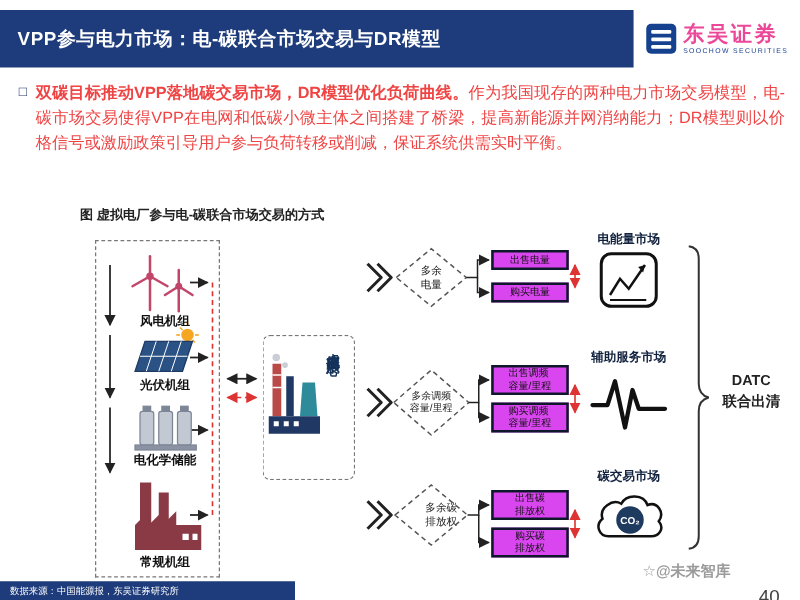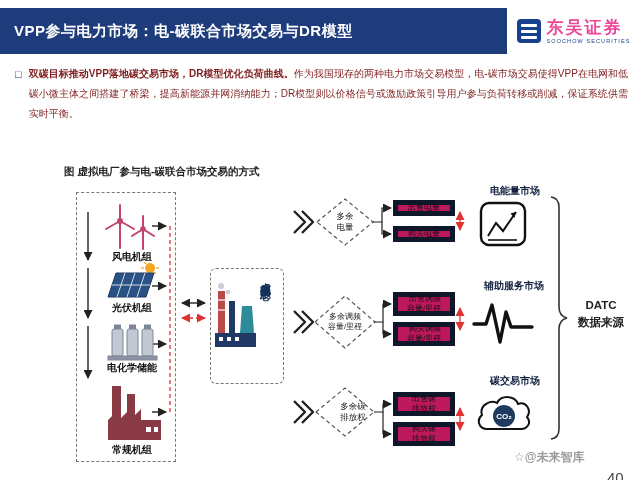--- a/index.html
+++ b/index.html
@@ -15,21 +15,21 @@
             display:flex; align-items:center; justify-content:center; gap:6px; }
   .logo-mark { width:24px; height:24px; background:#16418f; border-radius:4px; display:flex;
                flex-direction:column; justify-content:center; gap:3px; padding:4px 4px; }
   .logo-mark span { display:block; height:3px; background:#fff; border-radius:1px; }
   .logo-cn { font-size:17px; font-weight:700; color:#ec4899; letter-spacing:2px; line-height:1; }
   .logo-en { font-size:5.5px; color:#16418f; letter-spacing:1.1px; margin-top:2px; }
 
   
   .bullet { position:absolute; left:15px; top:64px; width:613px; display:flex; }
   .sq { color:#1f3864; font-size:11px; line-height:20px; margin-right:7px; }
-  .bullet p { font-size:10px; line-height:20px; color:#7f1d1d; text-align:justify; }
+  .bullet p { font-size:13px; line-height:20px; color:#ef4444; text-align:justify; }
   .bullet b { font-weight:700; }
 
   .caption { position:absolute; left:64px; top:165px; font-size:10.5px; color:#222; font-weight:600; }
 
   .overlay { position:absolute; left:0; top:0; width:640px; height:480px; }
 
   
   .leftbox { position:absolute; left:76px; top:192px; width:100px; height:270px; border:1.2px dashed #777; }
   .src-label { position:absolute; left:94px; width:76px; text-align:center; font-size:10px; font-weight:700; color:#111; }
   #lb-wind{top:250px} #lb-solar{top:301px} #lb-storage{top:361px} #lb-thermal{top:443px}
@@ -37,28 +37,28 @@
   .vppbox { position:absolute; left:210px; top:268px; width:74px; height:116px; border:1.2px dashed #777; border-radius:6px; }
   .vpp-text { position:absolute; left:259px; top:274px; height:106px; writing-mode:vertical-rl; text-orientation:upright;
               font-size:10.5px; font-weight:700; color:#14325a; letter-spacing:1px; }
 
   .diamond-text { position:absolute; display:flex; align-items:center; justify-content:center; text-align:center;
                   white-space:pre-line; color:#222; line-height:1.25; }
   #dt1{left:317px; top:200px; width:56px; height:44px; font-size:8.5px;}
   #dt2{left:315px; top:296px; width:60px; height:52px; font-size:8px;}
   #dt3{left:324px; top:388px; width:58px; height:48px; font-size:8.5px;}
 
-  .obox { position:absolute; left:393px; width:62px; border:5px solid #0f172a; background:#be185d; display:flex;
-          align-items:center; justify-content:center; text-align:right; white-space:pre-line;
+  .obox { position:absolute; left:393px; width:62px; border:2px solid #0f172a; background:#d946ef; display:flex;
+          align-items:center; justify-content:center; text-align:left; white-space:pre-line;
           font-size:8px; line-height:1.25; color:#111; }
   #b1s{top:200px; height:16px;} #b1b{top:226px; height:16px;}
   #b2s{top:292px; height:24px;} #b2b{top:322px; height:24px;}
   #b3s{top:392px; height:24px;} #b3b{top:422px; height:24px;}
 
-  .mlabel { position:absolute; text-align:right; font-size:10px; font-weight:700; color:#13233f; }
+  .mlabel { position:absolute; text-align:center; font-size:10px; font-weight:700; color:#13233f; }
   #m1{left:466px; top:184px; width:74px;}
   #m2{left:462px; top:279px; width:82px;}
   #m3{left:466px; top:374px; width:74px;}
 
   .datc { position:absolute; left:569px; top:297px; width:64px; text-align:center; white-space:pre-line;
           font-size:11.5px; font-weight:600; color:#222; line-height:1.5; }
 
   
   .footbar { position:absolute; left:0; top:465px; width:236px; height:15px; background:#1e3c7b;
              color:#fff; font-size:7.5px; line-height:15px; padding-left:8px; }
@@ -256,18 +256,19 @@
   <div class="obox" id="b3s">出售碳
 排放权</div>
   <div class="obox" id="b3b">购买碳
 排放权</div>
 
   <div class="mlabel" id="m1">电能量市场</div>
   <div class="mlabel" id="m2">辅助服务市场</div>
   <div class="mlabel" id="m3">碳交易市场</div>
 
   <div class="datc">DATC
-数据来源</div>
-
+联合出清</div>
+
+  <div class="footbar">数据来源：中国能源报，东吴证券研究所</div>
   <div class="watermark">☆@未来智库</div>
   <div class="pagenum">40</div>
 
 </div>
 
 </body></html>

